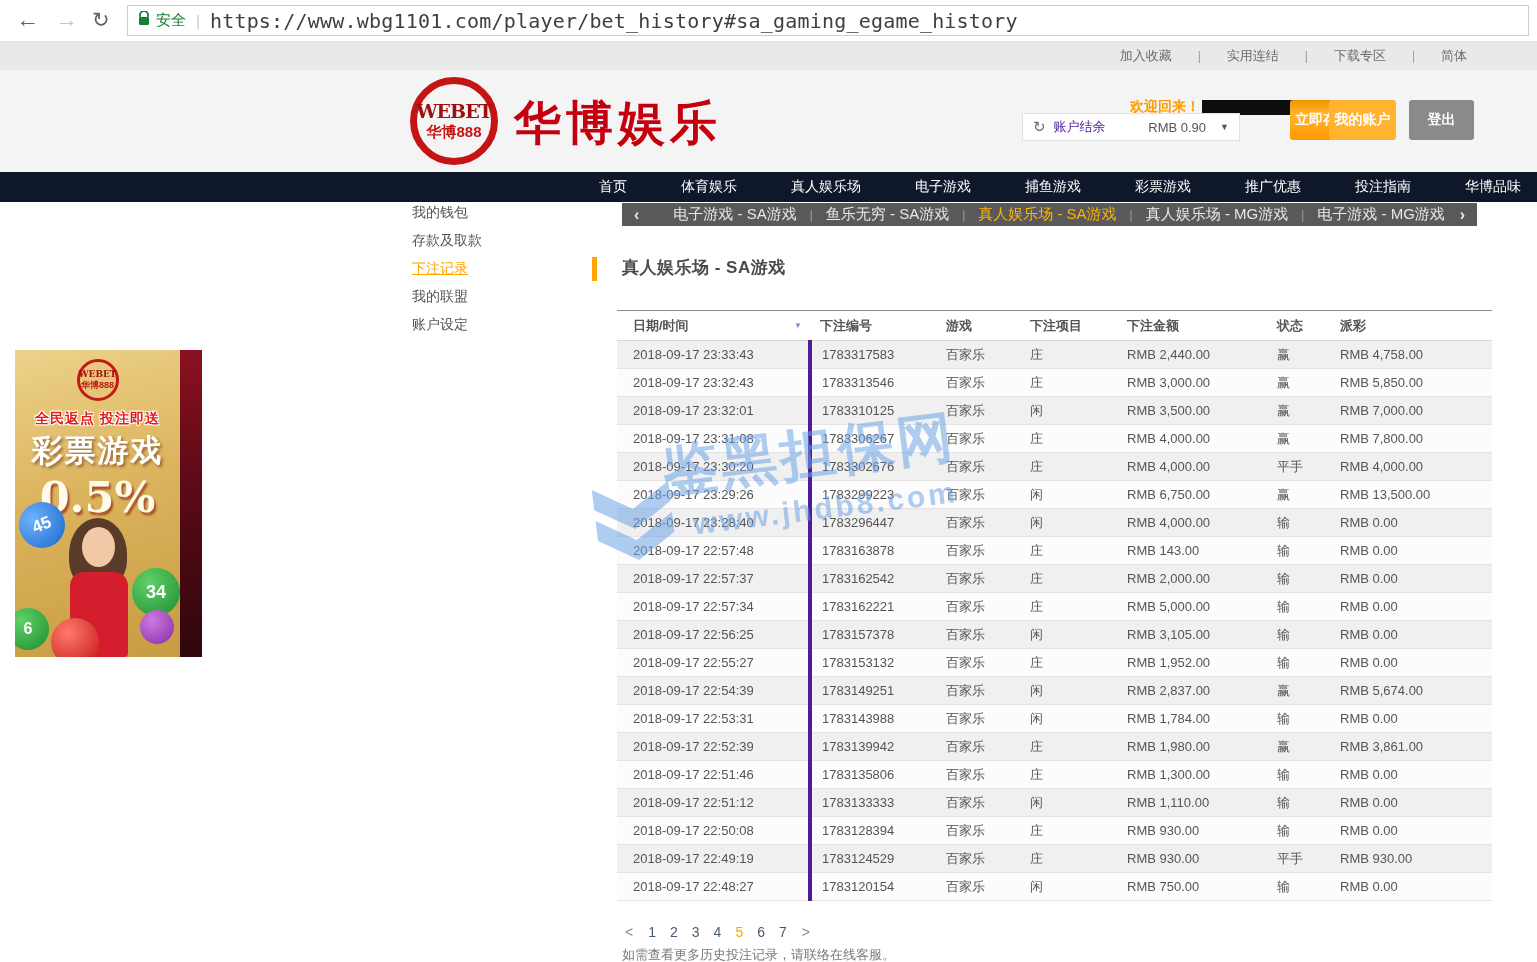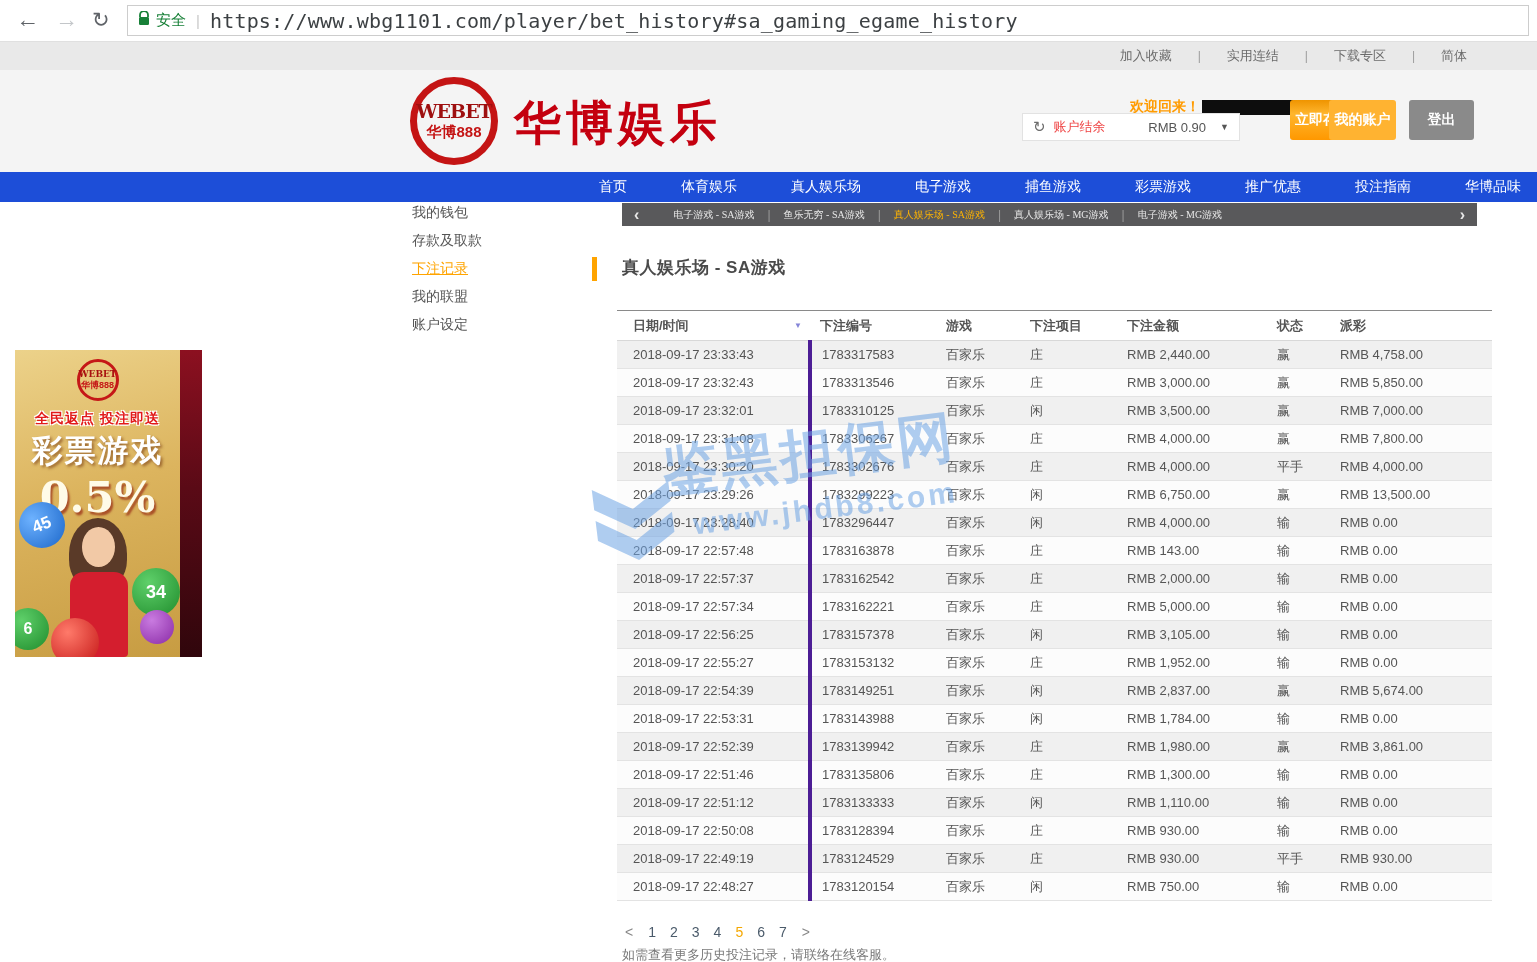--- a/index.html
+++ b/index.html
@@ -28,30 +28,30 @@
   .site-header{position:absolute;left:0;top:70px;width:1537px;height:102px;background:#f4f4f4;}
   .logo{position:absolute;left:410px;top:7px;display:flex;align-items:center;cursor:pointer;}
   .logo-circle{width:88px;height:88px;border:7px solid #c41414;border-radius:50%;display:flex;flex-direction:column;align-items:center;justify-content:center;background:transparent;}
   .logo-brand{font-family:"DejaVu Serif", serif;font-weight:bold;font-size:19px;color:#9e0f0f;letter-spacing:-1px;}
   .logo-sub{font-size:15px;font-weight:bold;color:#c41414;margin-top:1px;}
   .logo-name{font-size:47px;font-weight:bold;color:#c4000f;letter-spacing:5px;margin-left:16px;margin-top:4px;}
   .welcome-line{position:absolute;left:1130px;top:28px;font-size:14px;font-weight:bold;color:#ff9b00;white-space:nowrap;}
   .redact{display:inline-block;width:100px;height:15px;background:#0d0d0d;vertical-align:middle;margin-left:2px;}
   .balance-box{position:absolute;left:1022px;top:43px;width:218px;height:28px;background:#fff;border:1px solid #e2e2e2;display:flex;align-items:center;padding:0 10px;cursor:pointer;}
   .refresh-icon{color:#6d6d6d;font-size:15px;margin-right:8px;}
-  .balance-label{color:#ef4444;font-size:13px;}
+  .balance-label{color:#4c1d95;font-size:13px;}
   .balance-value{color:#555;font-size:13px;margin-left:auto;margin-right:14px;}
   .dd-arrow{color:#555;font-size:9px;}
   .hd-btn{position:absolute;top:30px;height:40px;border:none;border-radius:3px;color:#fff;font-size:14px;font-weight:bold;cursor:pointer;font-family:inherit;}
   .btn-deposit{left:1290px;width:66px;background:linear-gradient(180deg,#ef9400 0%,#ffb62e 35%,#ff9800 100%);}
   .btn-account{left:1329px;width:67px;background:#ffb331;}
   .btn-logout{left:1409px;width:65px;background:#8a8a8a;}
 
   
-  .main-nav{position:absolute;left:0;top:172px;width:1537px;height:30px;background:#1d4ed8;display:flex;align-items:center;padding-left:572px;}
+  .main-nav{position:absolute;left:0;top:172px;width:1537px;height:30px;background:#0f172a;display:flex;align-items:center;padding-left:572px;}
   .nav-item{color:#fff;font-size:14px;padding:0 27px;cursor:pointer;white-space:nowrap;}
 
   
   .content{position:absolute;left:0;top:202px;width:1537px;height:943px;background:#fff;}
 
   .sidebar{position:absolute;left:395px;top:-4px;width:202px;}
   .side-item{position:relative;height:28px;line-height:28px;padding-left:17px;font-size:14px;color:#555;cursor:pointer;}
   .side-item.active{color:#ffa400;text-decoration:underline;}
   .side-item.active::after{content:'';position:absolute;right:0;top:3px;width:5px;height:24px;background:#ffa400;}
 
@@ -74,21 +74,21 @@
   .model{position:absolute;left:46px;top:168px;width:76px;height:139px;}
   .model .hair{position:absolute;left:8px;top:0;width:58px;height:72px;background:#5a3a28;border-radius:50% 50% 42% 42%;}
   .model .face{position:absolute;left:21px;top:9px;width:33px;height:40px;background:#f2c9a6;border-radius:50%;}
   .model .dress{position:absolute;left:9px;top:54px;width:58px;height:85px;background:#d41e2e;border-radius:14px 14px 4px 4px;}
 
   .main-col{position:absolute;left:617px;top:0;width:875px;}
   .tabbar{position:absolute;left:5px;top:1px;width:855px;height:23px;background:#59595b;display:flex;align-items:center;}
   .tab-scroll{color:#e8e8e8;font-size:16px;font-weight:bold;cursor:pointer;padding:0 12px;line-height:23px;}
   .tab-scroll.right{margin-left:auto;}
   .tab-list{display:flex;align-items:center;margin-left:22px;}
-  .tab{color:#e8e8e8;font-size:10px;cursor:pointer;white-space:nowrap;font-family:Liberation Serif, serif;}
+  .tab{color:#e8e8e8;font-size:15px;cursor:pointer;white-space:nowrap;}
   .tab.active{color:#ffb400;}
   .tab-sep{color:#9a9a9a;font-size:12px;padding:0 13px;}
 
   .page-title{position:absolute;left:5px;top:54px;font-size:17px;font-weight:bold;color:#4a4a4a;letter-spacing:0.5px;}
 
   .bet-table{position:absolute;left:0;top:108px;width:875px;border-collapse:collapse;table-layout:fixed;border-top:1px solid #8a8a8a;}
   .bet-table th{height:30px;text-align:left;font-size:13px;font-weight:600;color:#555;padding-left:10px;border-bottom:1px solid #d8d8d8;}
   .bet-table th:first-child{padding-left:16px;}
   .bet-table td{height:28px;font-size:13px;color:#555;padding-left:10px;border-bottom:1px solid #e3e3e3;white-space:nowrap;overflow:hidden;}
   .bet-table td:first-child{padding-left:16px;border-right:4px solid #4c1d95;}

